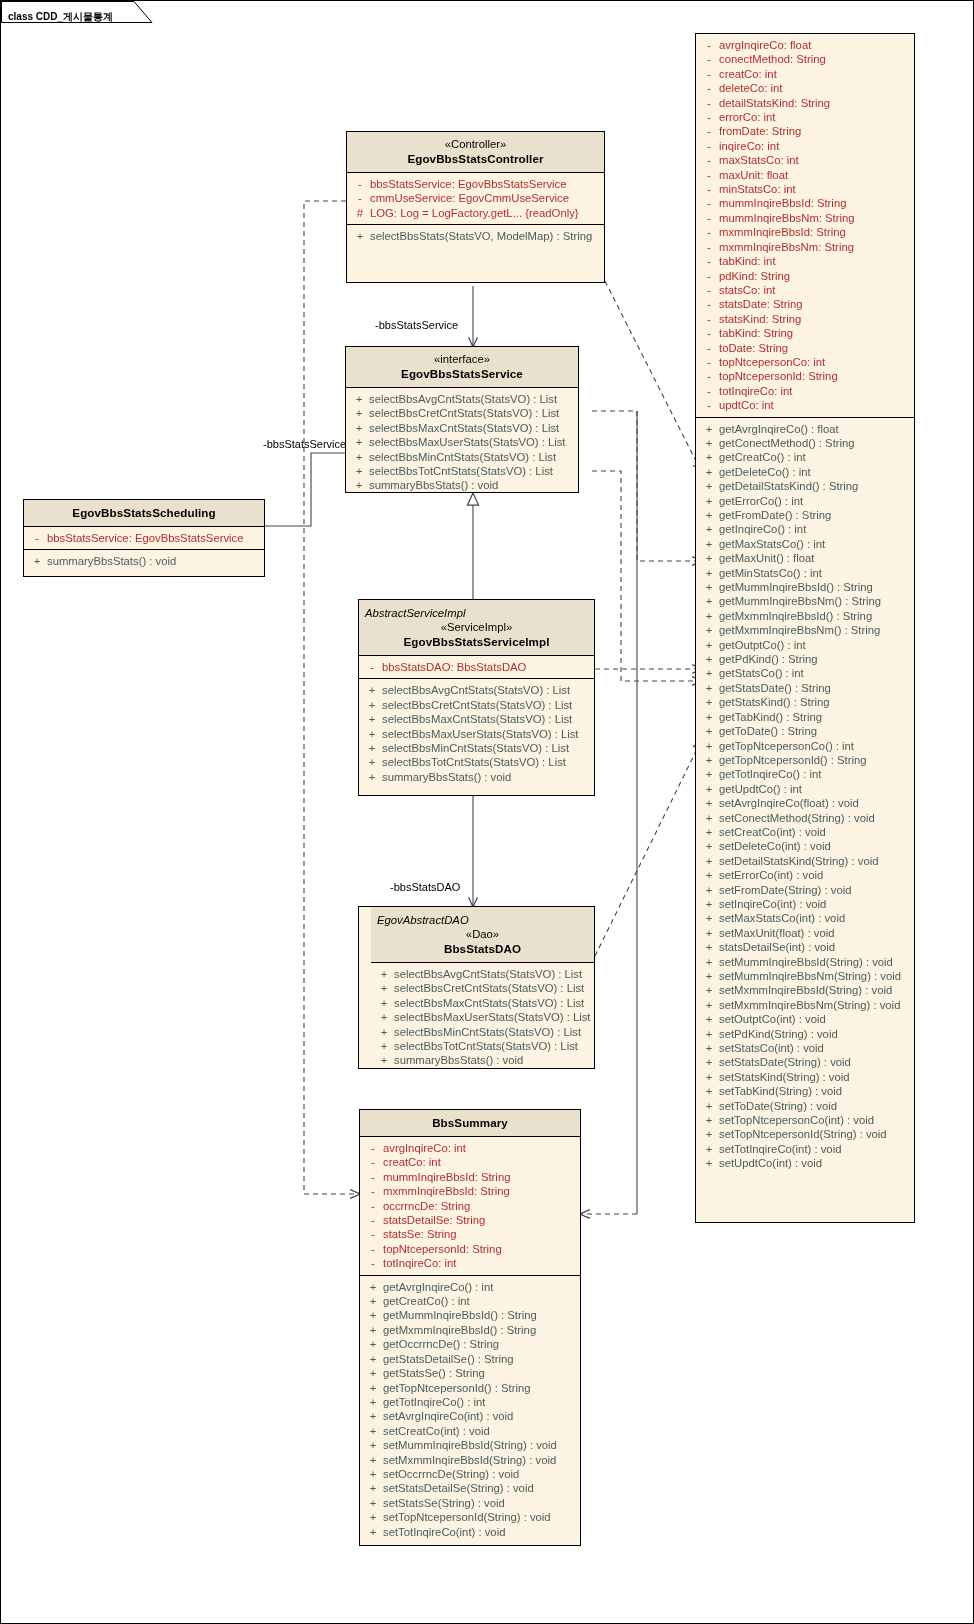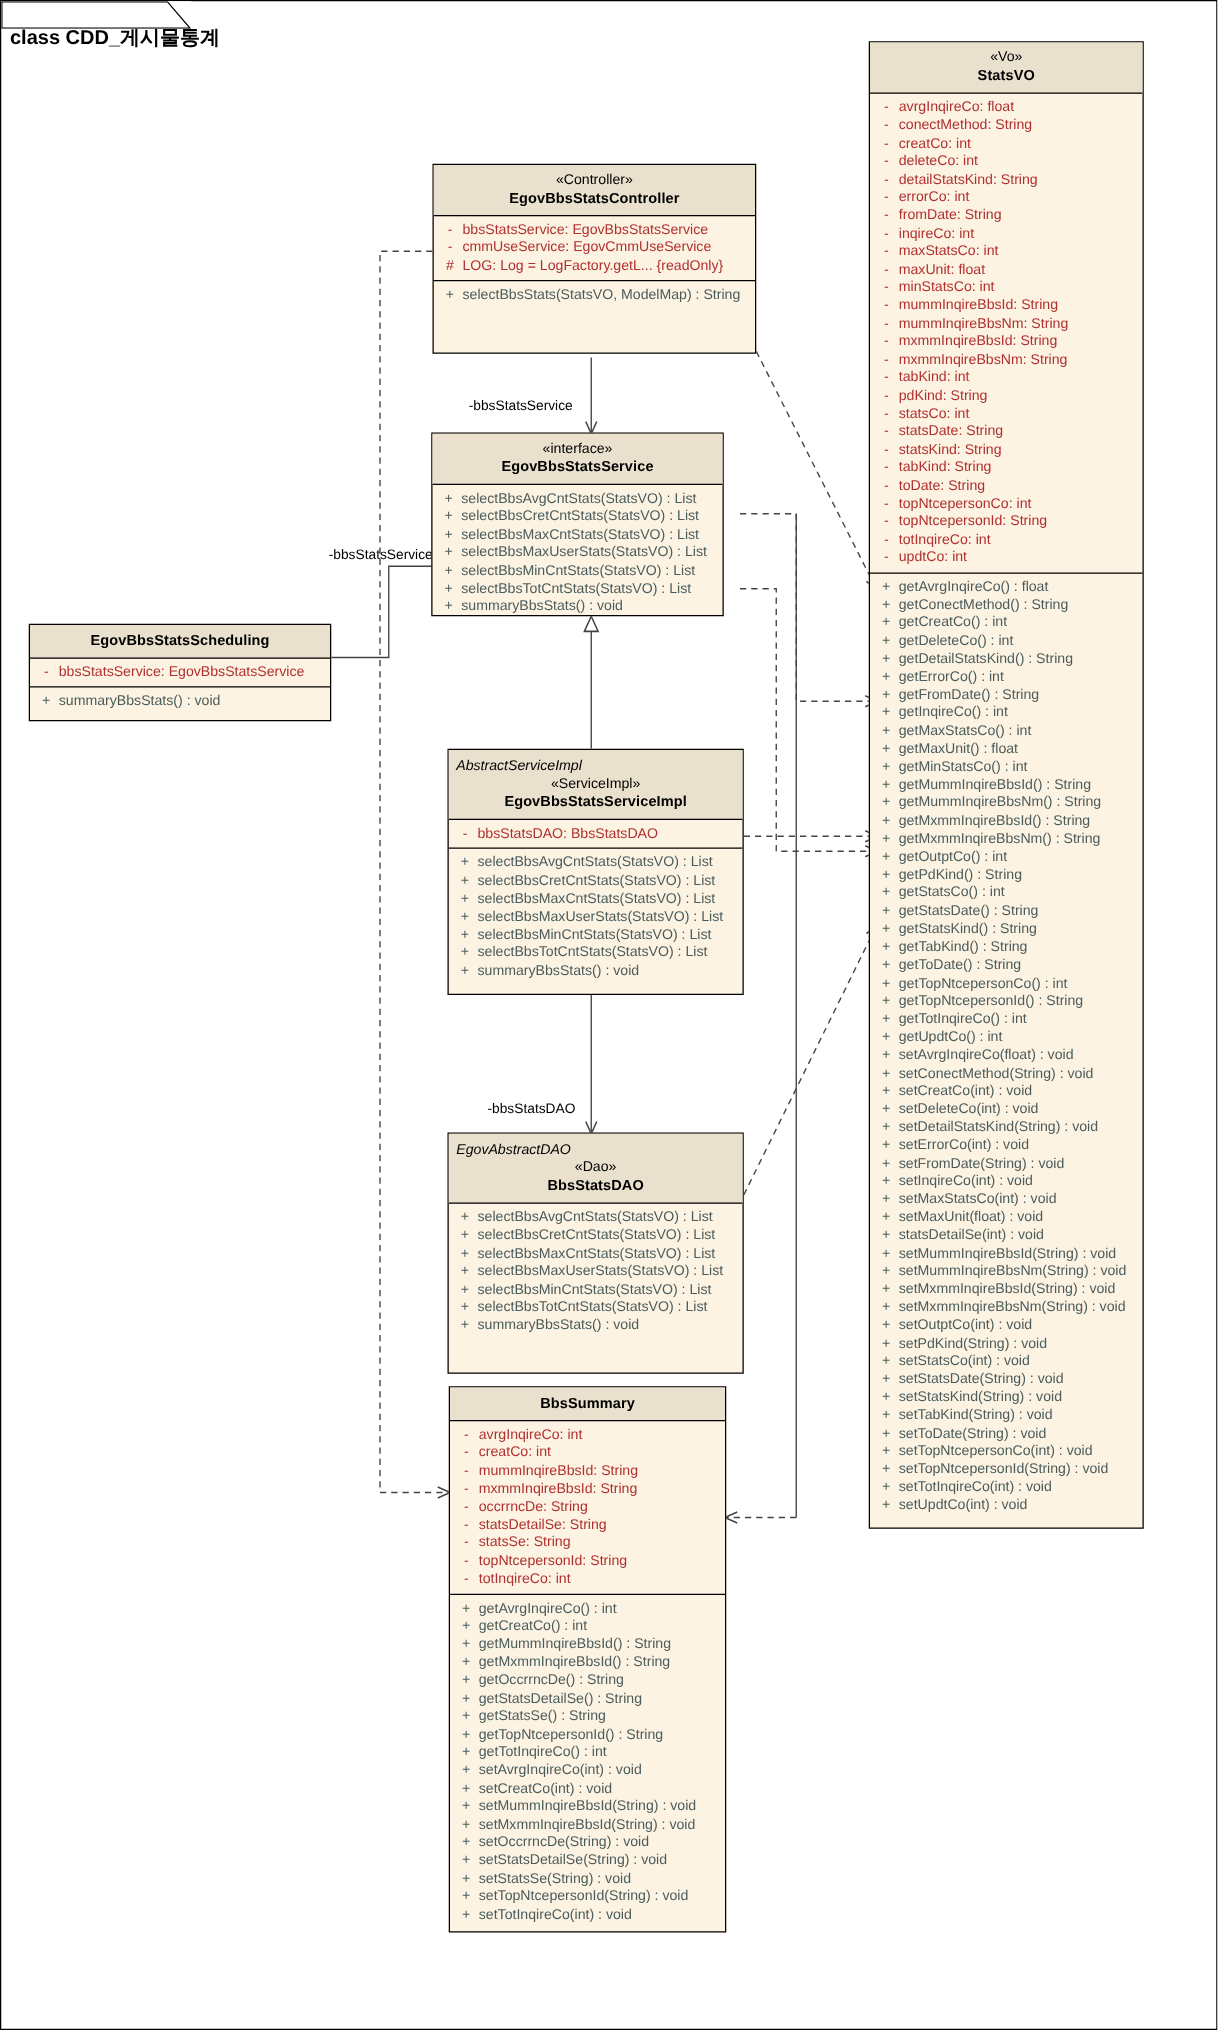--- a/index.html
+++ b/index.html
@@ -17,22 +17,22 @@
   }
   
   .frame-tab {
     position:absolute; left:0px; top:0px;
     width:152px; height:21px;
     box-sizing:border-box;
     border-right:none;
     background:#ffffff;
   }
   .frame-tab .tab-label {
-    position:absolute; left:7px; top:19px;
-    font-size:16px; font-weight:bold; color:#000;
+    position:absolute; left:7px; top:9px;
+    font-size:10px; font-weight:bold; color:#000;
     white-space:nowrap;
   }
   .svg-layer {
     position:absolute; left:0; top:0; width:974px; height:1624px;
     pointer-events:none;
   }
   
   .uml {
     position:absolute;
     box-sizing:border-box;
@@ -242,21 +242,21 @@
           <span class="vis">+</span>
           <span>selectBbsTotCntStats(StatsVO) : List</span>
         </div>
         <div class="row meth-row">
           <span class="vis">+</span>
           <span>summaryBbsStats() : void</span>
         </div>
       </div>
   </div>
 
-  <div class="uml" style="left:357px;top:905px;width:237px;height:193px;">
+  <div class="uml" style="left:357px;top:905px;width:237px;height:163px;padding-left:12px;">
     <div class="hdr">
       <div class="parent">EgovAbstractDAO</div>
       <div class="stereo">«Dao»</div>
       <div class="cname">BbsStatsDAO</div>
     </div>
     <div class="compartment last">
         <div class="row meth-row">
           <span class="vis">+</span>
           <span>selectBbsAvgCntStats(StatsVO) : List</span>
         </div>
@@ -399,24 +399,20 @@
           <span>setTopNtcepersonId(String) : void</span>
         </div>
         <div class="row meth-row">
           <span class="vis">+</span>
           <span>setTotInqireCo(int) : void</span>
         </div>
       </div>
   </div>
 
   <div class="uml" style="left:694px;top:32px;width:220px;height:1190px;">
-    <div class="hdr">
-      <div class="stereo">«Vo»</div>
-      <div class="cname">StatsVO</div>
-    </div>
     <div class="compartment">
         <div class="row attr-row">
           <span class="vis">-</span>
           <span>avrgInqireCo:  float</span>
         </div>
         <div class="row attr-row">
           <span class="vis">-</span>
           <span>conectMethod:  String</span>
         </div>
         <div class="row attr-row">

